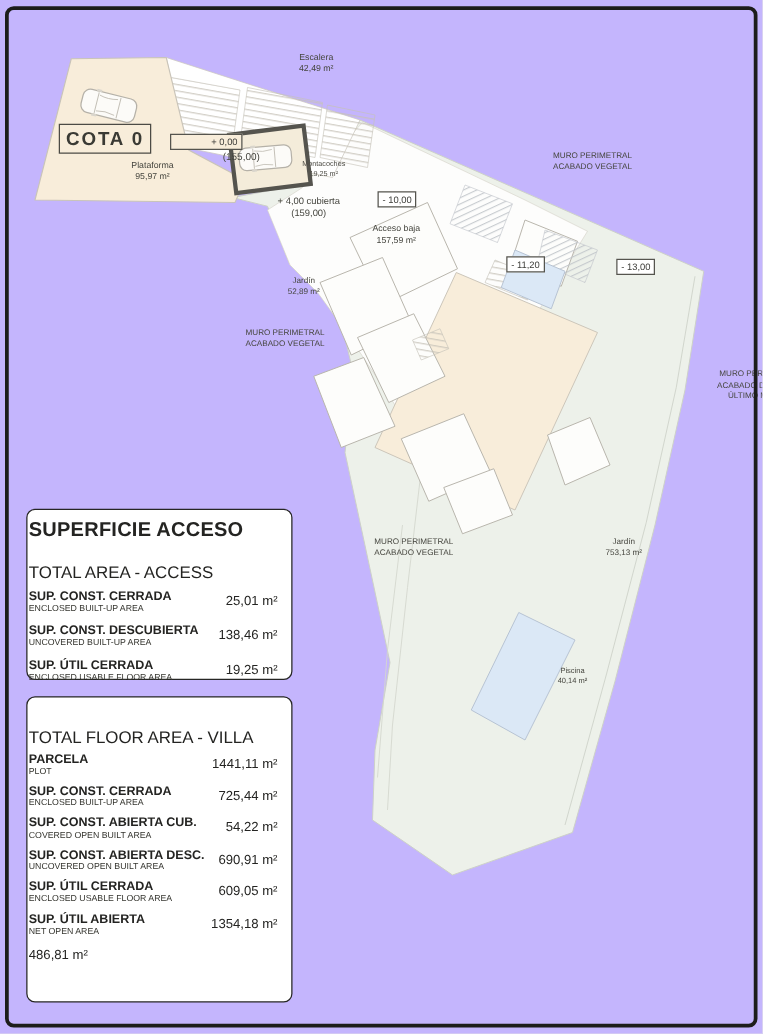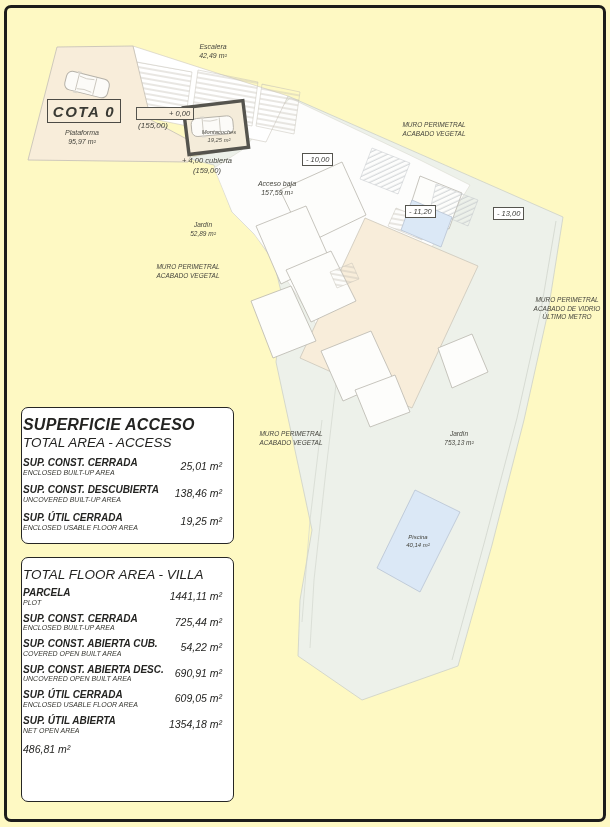--- a/index.html
+++ b/index.html
@@ -1,44 +1,44 @@
 <!DOCTYPE html>
 <html><head>
 <meta charset="utf-8">
 <style>
   html,body{margin:0;padding:0;background:#e8e8e8;}
-  .page{position:relative;width:610px;height:827px;background:#fef9c3;margin:0 auto;
-        font-family:"Liberation Sans",sans-serif;overflow:hidden;font-style:italic;}
+  .page{position:relative;width:610px;height:827px;background:#c4b5fd;margin:0 auto;
+        font-family:"Liberation Sans",sans-serif;overflow:hidden;}
   .frame{position:absolute;left:4px;top:5px;right:4px;bottom:5px;
          border:3px solid #1d1d1b;border-radius:7px;pointer-events:none;}
   .plan-svg{position:absolute;left:0;top:0;width:610px;height:827px;}
 
   
   .plbl{position:absolute;transform:translateX(-50%);text-align:center;
-        color:#45453e;line-height:1.32;white-space:nowrap;}
+        color:#45453e;line-height:1.32;white-space:nowrap;margin-left:40px;}
   .plbl span{display:block;}
   .f7{font-size:7px;} .f65{font-size:6.5px;} .f6{font-size:6px;}
   .f58{font-size:5.8px;} .f75{font-size:7.5px;} .f8{font-size:8px;}
 
   .marker{position:absolute;border:1px solid #55544e;background:#ffffff;
           font-size:7.5px;color:#3c3c38;padding:0px 3px;line-height:11px;
           white-space:nowrap;}
   .marker.beige{background:#f8edda;padding-left:32px;}
   .cota{position:absolute;left:47px;top:99px;width:72px;height:22px;
         border:1.6px solid #4c4b45;background:#f8edda;display:flex;
         align-items:center;justify-content:center;font-size:15px;
         font-weight:bold;letter-spacing:1.5px;color:#3a3a34;}
 
   
   .area-table{position:absolute;left:21px;width:213px;background:#ffffff;
               border:1.6px solid #262624;border-radius:7px;
               padding:8px 11px 6px 1px;box-sizing:border-box;color:#242422;}
   .t1{top:407px;height:137px;} .t2{top:557px;height:245px;}
   .t-title{font-size:16px;font-weight:bold;letter-spacing:0.2px;line-height:1.12;}
-  .t-sub{font-size:13.5px;margin-top:1px;}
+  .t-sub{font-size:13.5px;margin-top:16px;}
   .t-rows{margin-top:0;}
   .t-row{display:flex;justify-content:space-between;align-items:flex-start;}
   .t1 .t-row{margin-top:7px;} .t2 .t-row{margin-top:5px;}
   .t-label{font-size:10px;font-weight:bold;line-height:1.18;}
   .t-sublabel{font-size:7px;color:#35352f;line-height:1.25;}
   .t-value{font-size:10.5px;white-space:nowrap;padding-top:3px;}
 </style>
 </head>
 <body>
 

